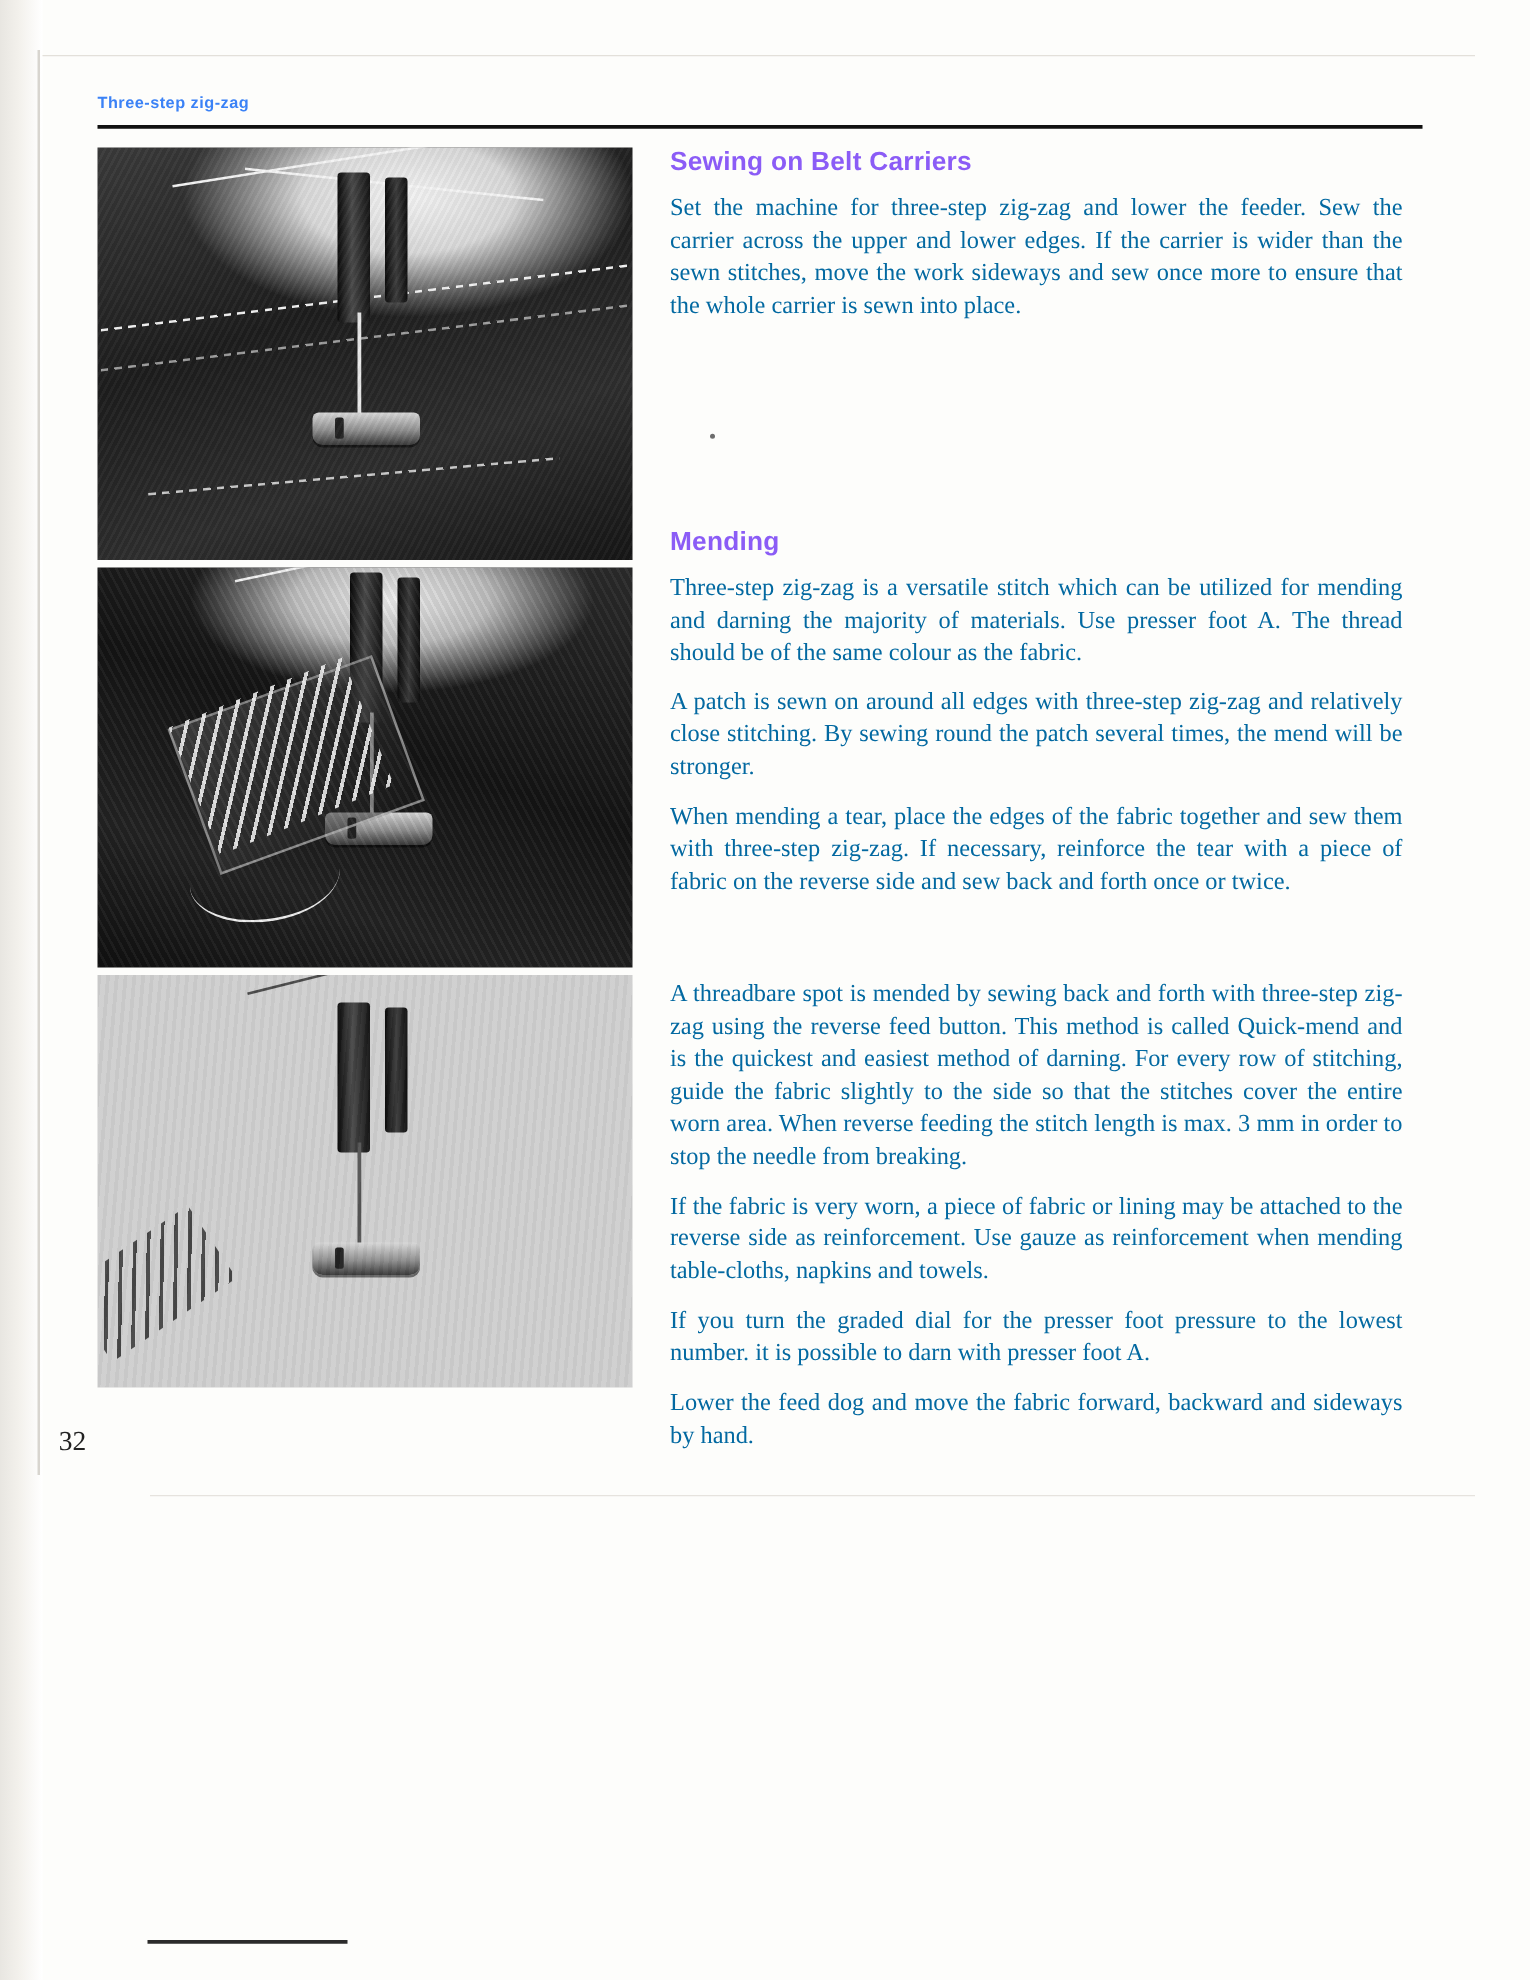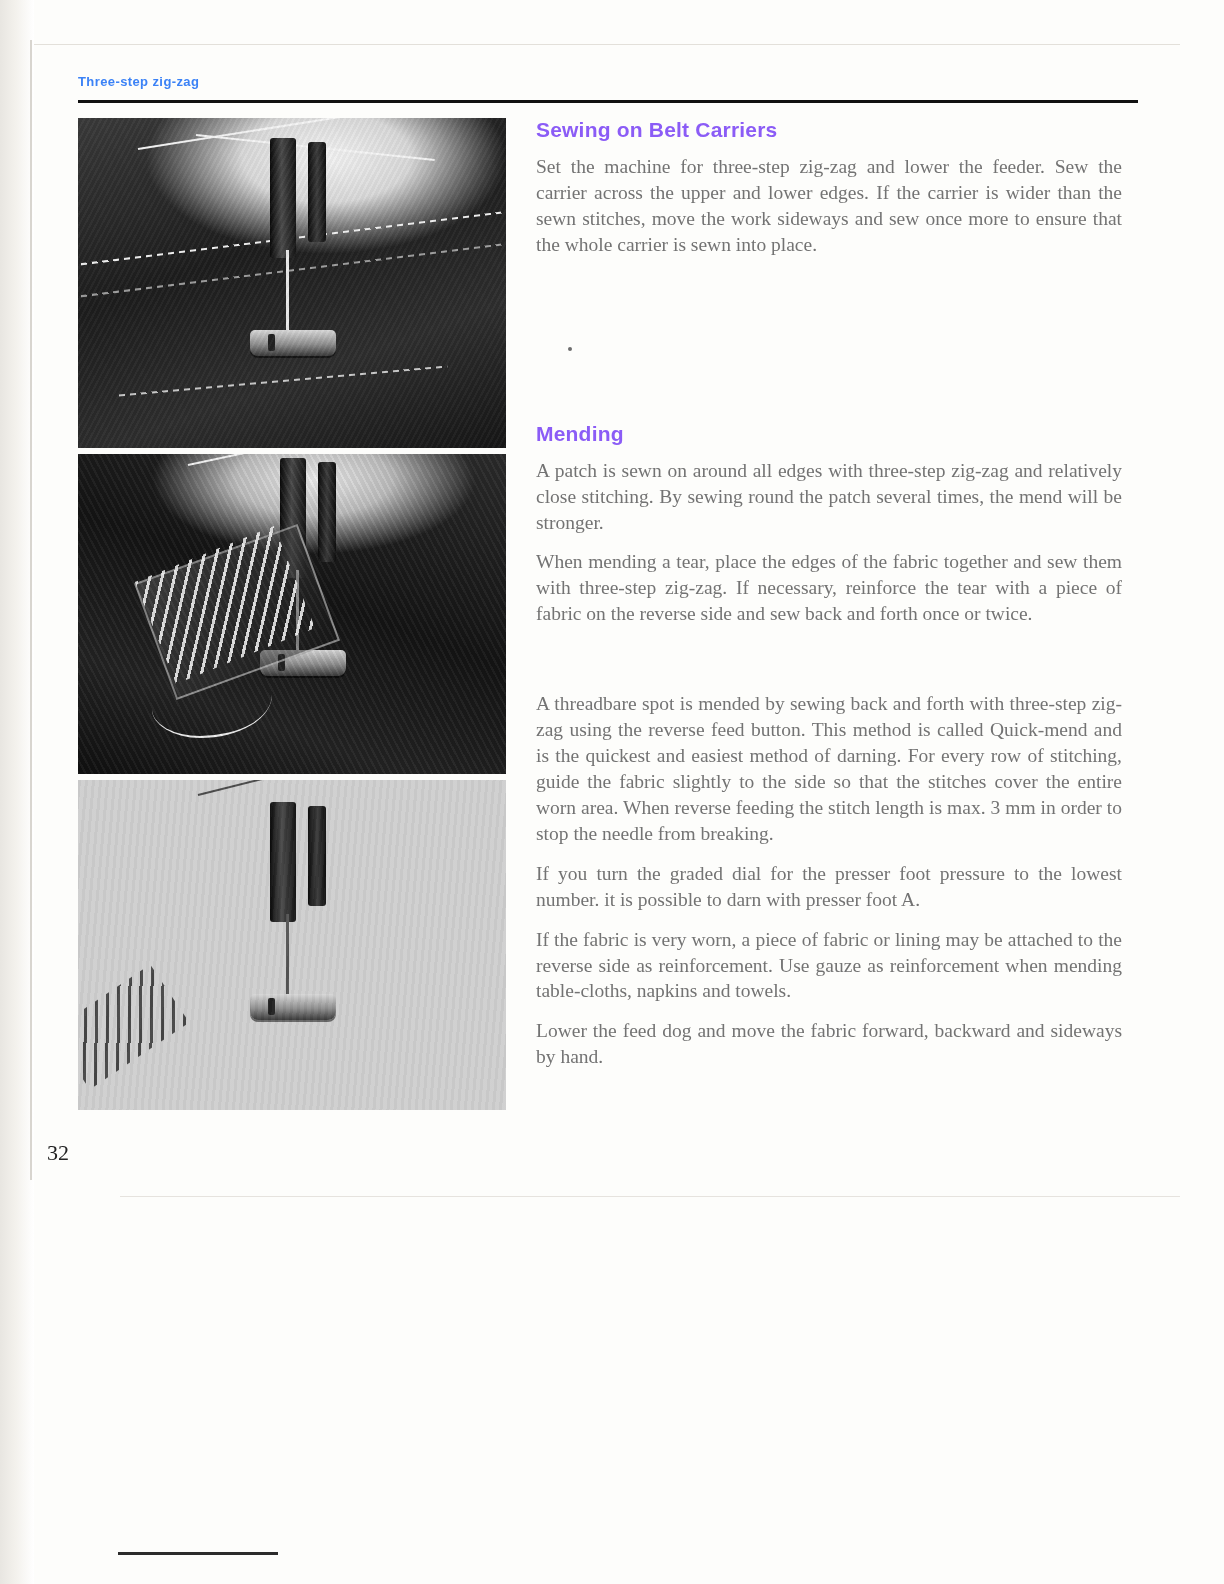--- a/index.html
+++ b/index.html
@@ -203,21 +203,21 @@
     font-weight: bold;
     margin: 0 0 12px 0;
     letter-spacing: .2px;
     color: #8b5cf6;
   }
   p.para {
     margin: 0 16px 14px 0;
     font-size: 19.5px;
     line-height: 1.33;
     text-align: justify;
-    color: #737373;
+    color: #0369a1;
   }
   .gap-lg { height: 150px; }
   .gap-md { height: 50px; }
   .faded {
     color: #4a4a4a;
   }
   .speck {
     position: absolute;
     left: 568px; top: 347px;
     width: 4px; height: 4px;
@@ -291,28 +291,29 @@
   </div>
 
   <div class="col">
 
     <h2 class="head">Sewing on Belt Carriers</h2>
     <p class="para">Set the machine for three-step zig-zag and lower the feeder. Sew the carrier across the upper and lower edges. If the carrier is wider than the sewn stitches, move the work sideways and sew once more to ensure that the whole carrier is sewn into place.</p>
 
     <div class="gap-lg"></div>
 
     <h2 class="head">Mending</h2>
+    <p class="para">Three-step zig-zag is a versatile stitch which can be utilized for mending and darning the majority of materials. Use presser foot A. The thread should be of the same colour as the fabric.</p>
     <p class="para">A patch is sewn on around all edges with three-step zig-zag and relatively close stitching. By sewing round the patch several times, the mend will be stronger.</p>
     <p class="para faded">When mending a tear, place the edges of the fabric together and sew them with three-step zig-zag. If necessary, reinforce the tear with a piece of fabric on the reverse side and sew back and forth once or twice.</p>
 
     <div class="gap-md"></div>
 
     <p class="para">A threadbare spot is mended by sewing back and forth with three-step zig-zag using the reverse feed button. This method is called Quick-mend and is the quickest and easiest method of darning. For every row of stitching, guide the fabric slightly to the side so that the stitches cover the entire worn area. When reverse feeding the stitch length is max. 3 mm in order to stop the needle from breaking.</p>
+    <p class="para">If the fabric is very worn, a piece of fabric or lining may be attached to the reverse side as reinforcement. Use gauze as reinforcement when mending table-cloths, napkins and towels.</p>
     <p class="para">If you turn the graded dial for the presser foot pressure to the lowest number. it is possible to darn with presser foot A.</p>
-    <p class="para">If the fabric is very worn, a piece of fabric or lining may be attached to the reverse side as reinforcement. Use gauze as reinforcement when mending table-cloths, napkins and towels.</p>
     <p class="para">Lower the feed dog and move the fabric forward, backward and sideways by hand.</p>
 
   </div>
 
   <div class="speck"></div>
   <div class="folio">32</div>
 
 </div>
 
 </body></html>

